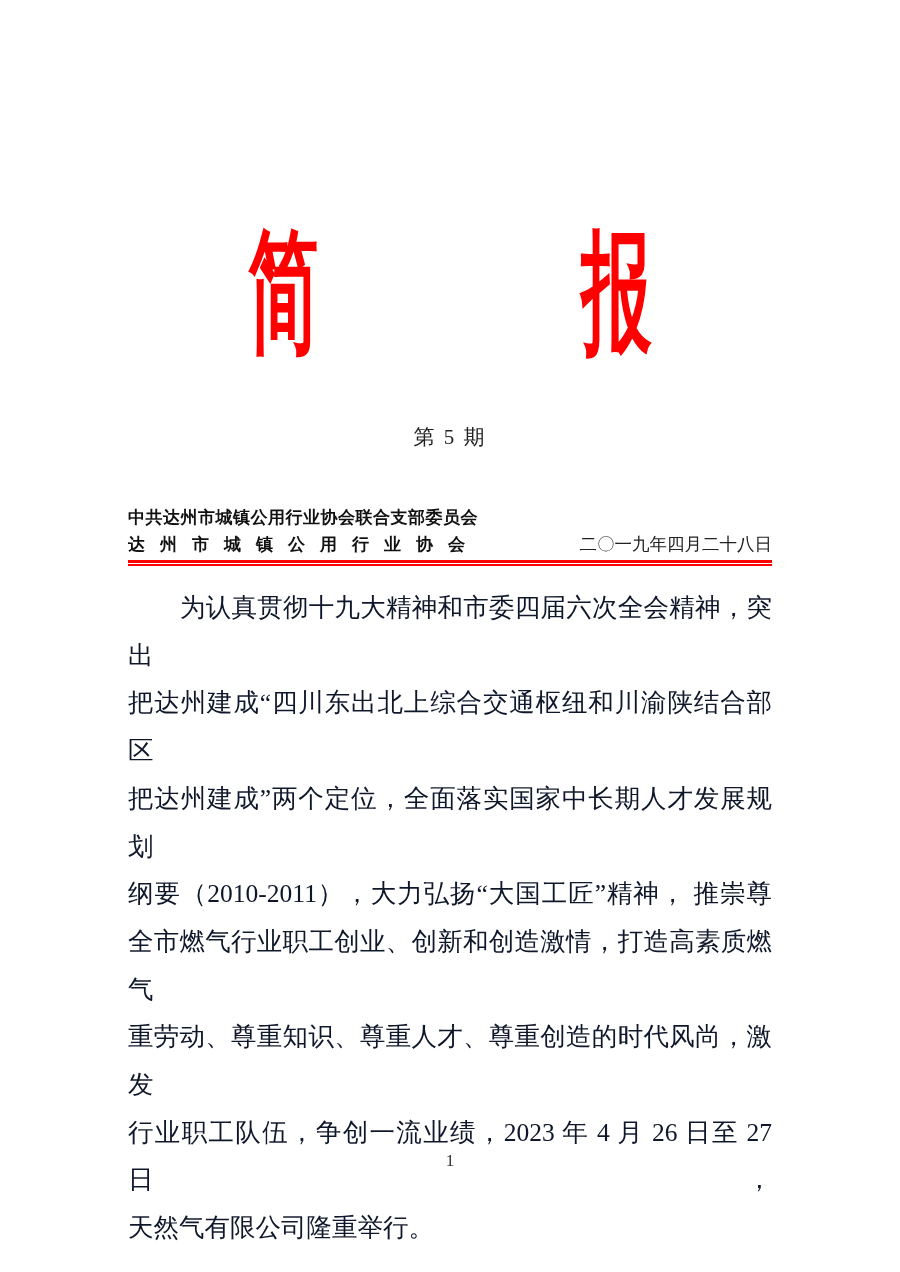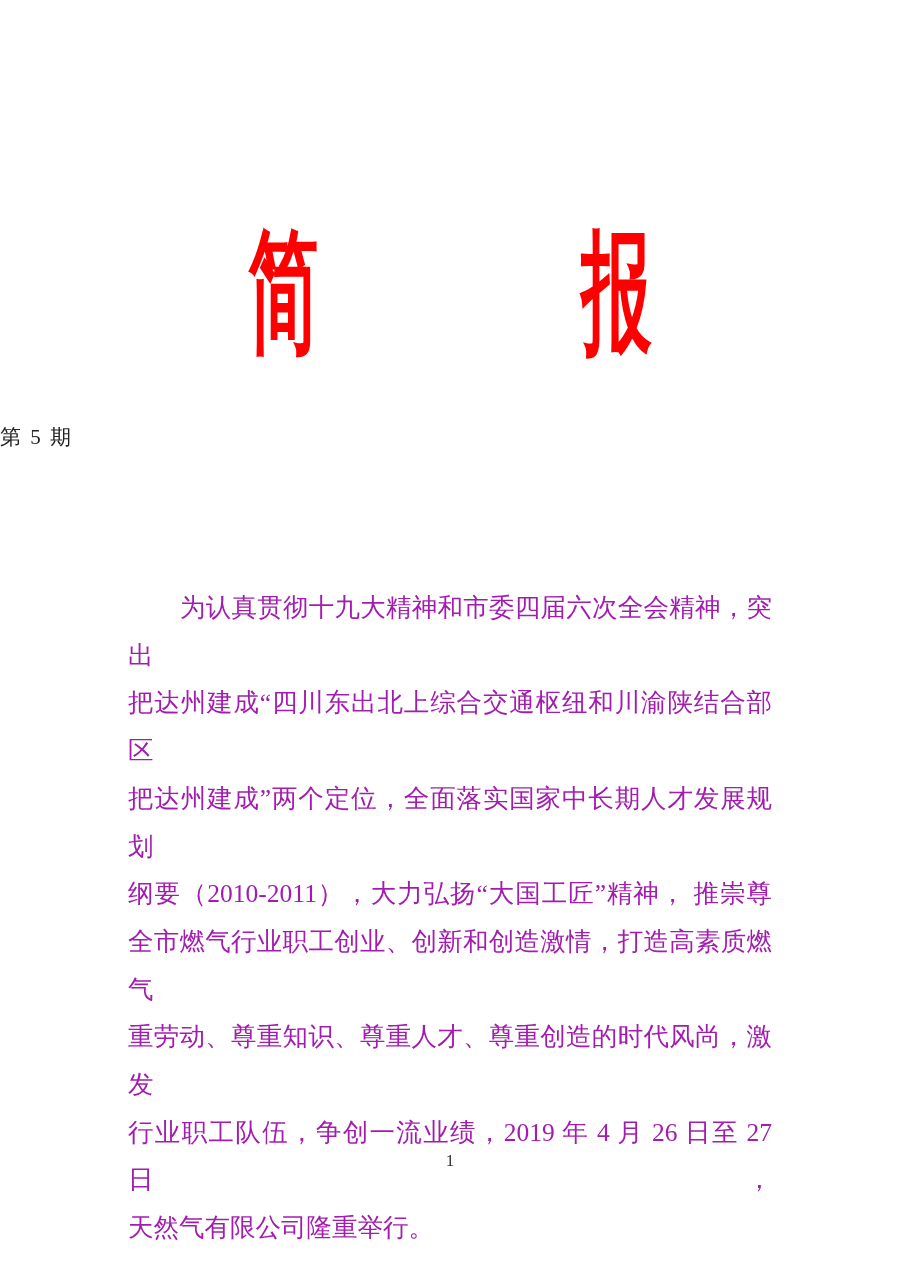--- a/index.html
+++ b/index.html
@@ -32,20 +32,21 @@
     transform: scaleY(1.9);
     transform-origin: top center;
     font-family: "Liberation Serif", "DejaVu Serif", serif;
   }
   
   .issue {
     position: absolute;
     top: 423px;
     left: 0;
     right: 0;
+    text-align: center;
     font-size: 21px;
     letter-spacing: 2px;
     color: #222;
   }
   
   .header-block {
     position: absolute;
     left: 128px;
     right: 128px;
     top: 506px;
@@ -90,21 +91,21 @@
     position: absolute;
     left: 128px;
     right: 128px;
     top: 584px;
   }
   .line {
     font-size: 25.5px;
     line-height: 47.7px;
     text-align: justify;
     text-align-last: justify;
-    color: #a21caf;
+    color: #0f172a;
     white-space: normal;
   }
   .line.indent { text-indent: 52px; }
   .line.end { text-align-last: left; }
   
   .page-num {
     position: absolute;
     top: 1151px;
     left: 0;
     right: 0;
@@ -118,28 +119,36 @@
 
 <div class="page">
 
   <div class="doc-title">
     <span class="title-char">简</span>
     <span class="title-char">报</span>
   </div>
 
   <div class="issue">第 5 期</div>
 
+  <div class="header-block">
+    <div class="org1">中共达州市城镇公用行业协会联合支部委员会</div>
+    <div class="org2-row">
+      <div class="org2">达 州 市 城 镇 公 用 行 业 协 会</div>
+      <div class="issue-date">二〇一九年四月二十八日</div>
+    </div>
+    <div class="red-rule"></div>
+  </div>
 
   <div class="body-text">
     <div class="line indent">为认真贯彻十九大精神和市委四届六次全会精神，突出</div>
     <div class="line">把达州建成“四川东出北上综合交通枢纽和川渝陕结合部区</div>
     <div class="line">把达州建成”两个定位，全面落实国家中长期人才发展规划</div>
     <div class="line">纲要（2010-2011），大力弘扬“大国工匠”精神， 推崇尊</div>
     <div class="line">全市燃气行业职工创业、创新和创造激情，打造高素质燃气</div>
     <div class="line">重劳动、尊重知识、尊重人才、尊重创造的时代风尚，激发</div>
-    <div class="line">行业职工队伍，争创一流业绩，2019 年 4 月 26 日至 27 日，</div>
+    <div class="line">行业职工队伍，争创一流业绩，2023 年 4 月 26 日至 27 日，</div>
     <div class="line end">天然气有限公司隆重举行。</div>
 
   </div>
 
   <div class="page-num">1</div>
 
 </div>
 
 </body></html>

